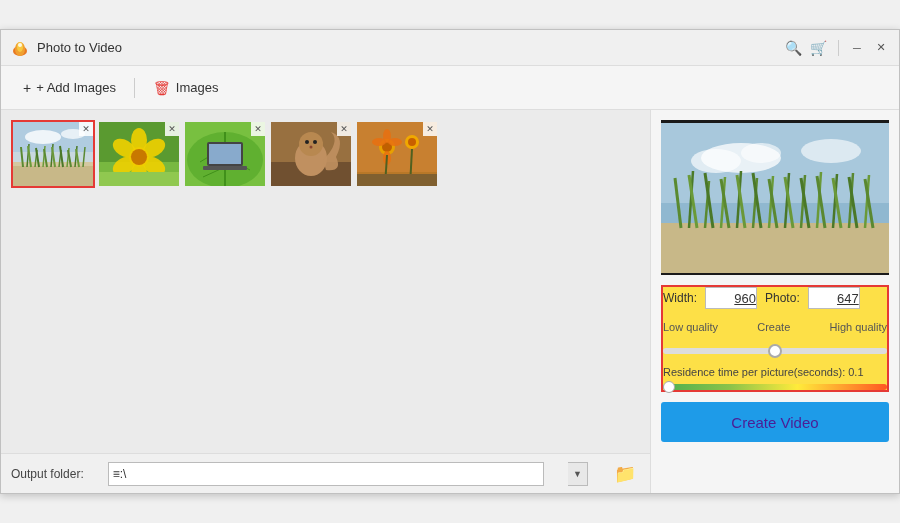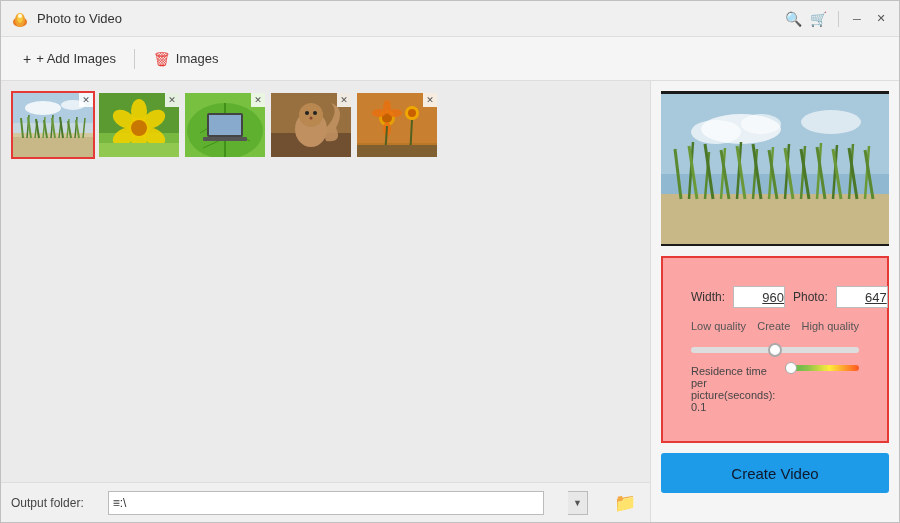--- a/index.html
+++ b/index.html
@@ -10,21 +10,21 @@
       display: flex;
       justify-content: center;
       align-items: center;
       width: 900px;
       height: 523px;
       overflow: hidden;
     }
 
     .window {
       width: 900px;
-      height: 523px;
+      height: 465px;
       background: #f5f5f5;
       border: 1px solid #c0c0c0;
       display: flex;
       flex-direction: column;
       box-shadow: 0 2px 8px rgba(0,0,0,0.2);
     }
 
     
     .title-bar {
       height: 36px;
@@ -231,22 +231,22 @@
       height: 155px;
       display: flex;
       align-items: center;
       justify-content: center;
       overflow: hidden;
     }
 
     
     .settings-box {
       border: 2px solid #e53935;
-      background: #fca5a5;
-      padding: 28px;
+      background: #fde047;
+      padding: 0;
       display: flex;
       flex-direction: column;
       gap: 12px;
     }
 
     
     .wh-row {
       display: flex;
       align-items: center;
       gap: 8px;
@@ -293,21 +293,21 @@
       border: 2px solid #aaa;
       border-radius: 50%;
       top: -4px;
       left: calc(50% - 7px);
       cursor: pointer;
     }
 
     
     .residence-row {
       display: flex;
-      flex-direction: row;
+      flex-direction: column;
       gap: 6px;
     }
     .residence-label {
       font-size: 11px;
       color: #444;
     }
     .residence-slider-track {
       width: 100%;
       height: 6px;
       border-radius: 3px;
@@ -324,21 +324,21 @@
       top: -3px;
       left: 0px;
       cursor: pointer;
     }
 
     
     .create-btn {
       height: 40px;
       background: #1e9be8;
       border: none;
-      color: #0f172a;
+      color: #4c1d95;
       font-size: 15px;
       font-weight: 500;
       cursor: pointer;
       border-radius: 3px;
       width: 100%;
     }
 
     
     .grass-preview {
       width: 228px;

